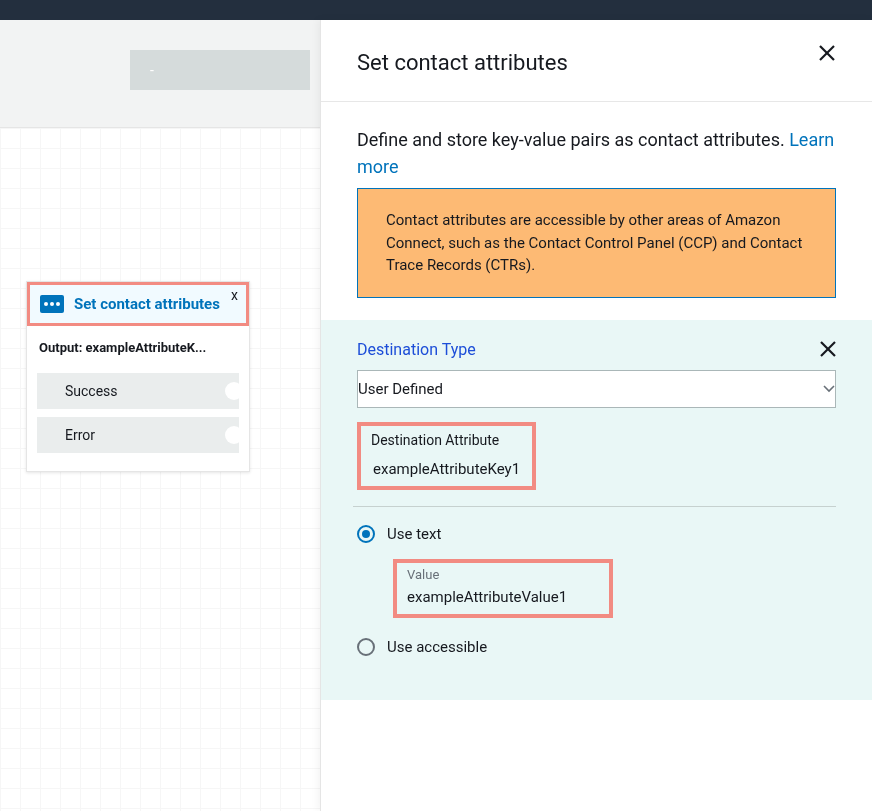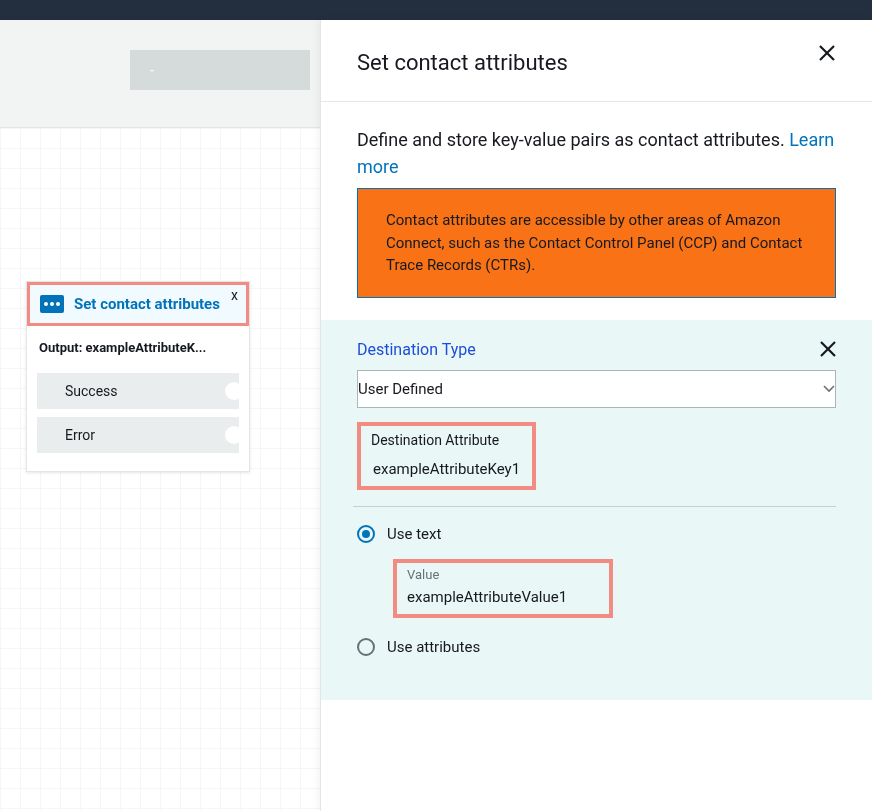--- a/index.html
+++ b/index.html
@@ -173,21 +173,21 @@
       line-height: 1.5;
       margin-bottom: 8px;
     }
     .panel-link {
       color: #0073bb;
       text-decoration: none;
       cursor: pointer;
     }
     .info-box {
       border: 1px solid #0073bb;
-      background: #f97316;
+      background: #fdba74;
       padding: 20px 28px;
       font-size: 15px;
       color: #16191f;
       line-height: 1.5;
       margin-bottom: 22px;
     }
     .section-label {
       color: #687078;
       font-size: 15px;
       margin-bottom: 16px;
@@ -380,17 +380,17 @@
           <div class="radio-inner"></div>
         </div>
         <div class="radio-label">Use text</div>
       </div>
       <div class="value-box">
         <div class="value-label">Value</div>
         <div class="value-text">exampleAttributeValue1</div>
       </div>
       <div class="radio-row">
         <div class="radio-outer unchecked"></div>
-        <div class="radio-label">Use attributes</div>
+        <div class="radio-label">Use accessible</div>
       </div>
     </div>
   </div>
 </div>
 
 </body></html>

